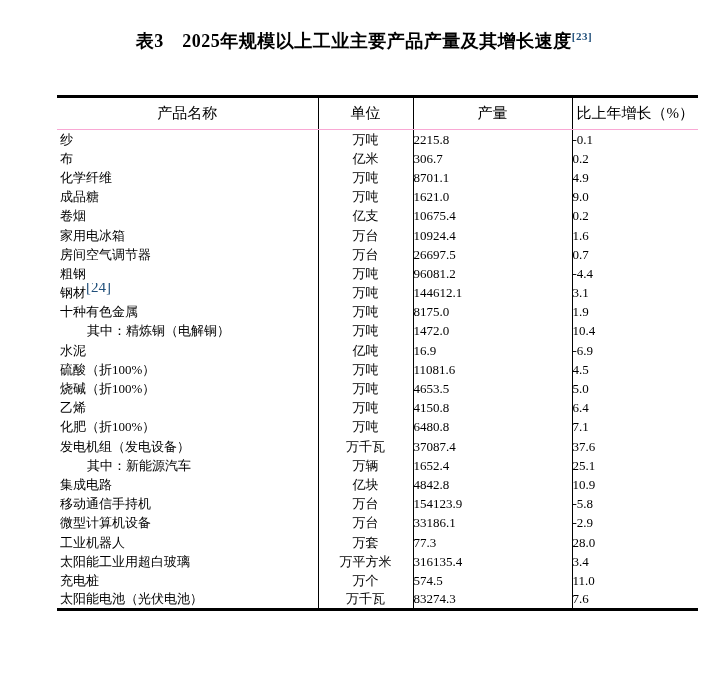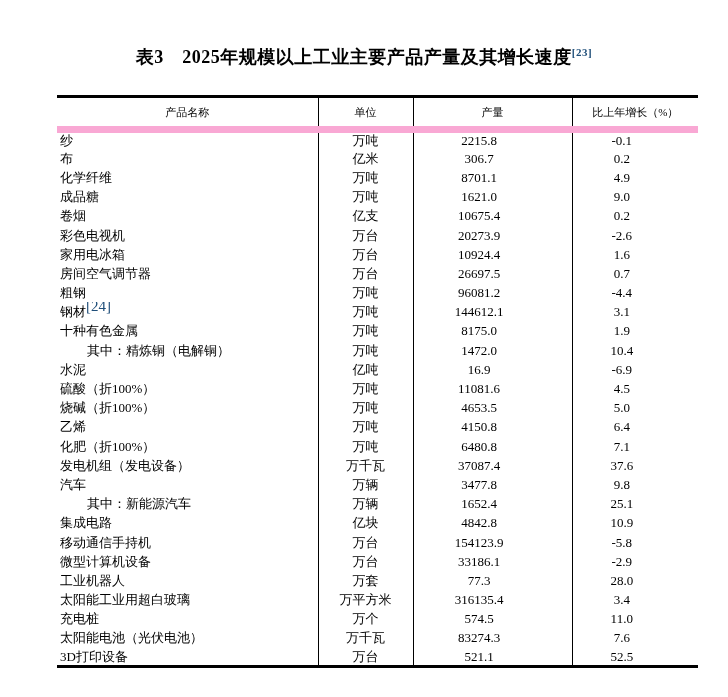--- a/index.html
+++ b/index.html
@@ -8,21 +8,21 @@
     position: relative;
     width: 728px;
     height: 697px;
     background: #ffffff;
     font-family: "Liberation Serif", "DejaVu Serif", serif;
     color: #000000;
     overflow: hidden;
   }
   .title {
     position: absolute;
-    top: 45px;
+    top: 29px;
     left: 0;
     width: 100%;
     text-align: center;
     font-size: 18px;
     font-weight: bold;
     color: #000000;
     letter-spacing: 0.5px;
     white-space: nowrap;
   }
   .title sup {
@@ -41,37 +41,37 @@
     table-layout: fixed;
     border-top: 3px solid #000000;
     border-bottom: 3px solid #000000;
     font-size: 13px;
   }
   table.stats th {
     height: 33px;
     font-weight: normal;
     text-align: center;
     vertical-align: middle;
-    border-bottom: 7px solid #f9a8d4;
-    font-size: 11px;
+    border-bottom: 1px solid #f9a8d4;
+    font-size: 15px;
   }
   table.stats td {
     height: 19.2px;
     vertical-align: middle;
     line-height: 1;
     overflow: hidden;
     white-space: nowrap;
   }
   
   .sep { border-left: 1px solid #000000; }
   td.name { text-align: left; padding-left: 3px; }
   td.name.indent1 { padding-left: 30px; }
   td.name.indent2 { padding-left: 61px; }
   td.unit { text-align: center; }
-  td.output, td.growth { text-align: center; padding-right: 27px; margin-top: 28px; }
+  td.output, td.growth { text-align: left; padding-right: 27px; margin-top: 28px; }
   td.name sup.fnote {
     font-size: 15px;
     color: #1F4E79;
     vertical-align: super;
     line-height: 0;
   }
 </style>
 </head>
 <body>
 
@@ -121,26 +121,20 @@
           <td class="output sep">1621.0</td>
           <td class="growth sep">9.0</td>
         </tr>
         <tr>
           <td class="name">卷烟</td>
           <td class="unit sep">亿支</td>
           <td class="output sep">10675.4</td>
           <td class="growth sep">0.2</td>
         </tr>
         <tr>
-          <td class="name">彩色电视机</td>
-          <td class="unit sep">万台</td>
-          <td class="output sep">20273.9</td>
-          <td class="growth sep">-2.6</td>
-        </tr>
-        <tr>
           <td class="name">家用电冰箱</td>
           <td class="unit sep">万台</td>
           <td class="output sep">10924.4</td>
           <td class="growth sep">1.6</td>
         </tr>
         <tr>
           <td class="name">房间空气调节器</td>
           <td class="unit sep">万台</td>
           <td class="output sep">26697.5</td>
           <td class="growth sep">0.7</td>
@@ -199,26 +193,20 @@
           <td class="output sep">6480.8</td>
           <td class="growth sep">7.1</td>
         </tr>
         <tr>
           <td class="name">发电机组（发电设备）</td>
           <td class="unit sep">万千瓦</td>
           <td class="output sep">37087.4</td>
           <td class="growth sep">37.6</td>
         </tr>
         <tr>
-          <td class="name">汽车</td>
-          <td class="unit sep">万辆</td>
-          <td class="output sep">3477.8</td>
-          <td class="growth sep">9.8</td>
-        </tr>
-        <tr>
           <td class="name indent1">其中：新能源汽车</td>
           <td class="unit sep">万辆</td>
           <td class="output sep">1652.4</td>
           <td class="growth sep">25.1</td>
         </tr>
         <tr>
           <td class="name">集成电路</td>
           <td class="unit sep">亿块</td>
           <td class="output sep">4842.8</td>
           <td class="growth sep">10.9</td>
@@ -252,22 +240,16 @@
           <td class="unit sep">万个</td>
           <td class="output sep">574.5</td>
           <td class="growth sep">11.0</td>
         </tr>
         <tr>
           <td class="name">太阳能电池（光伏电池）</td>
           <td class="unit sep">万千瓦</td>
           <td class="output sep">83274.3</td>
           <td class="growth sep">7.6</td>
         </tr>
-        <tr>
-          <td class="name">3D打印设备</td>
-          <td class="unit sep">万台</td>
-          <td class="output sep">521.1</td>
-          <td class="growth sep">52.5</td>
-        </tr>
       </tbody>
   </table>
 
 </div>
 
 </body></html>

